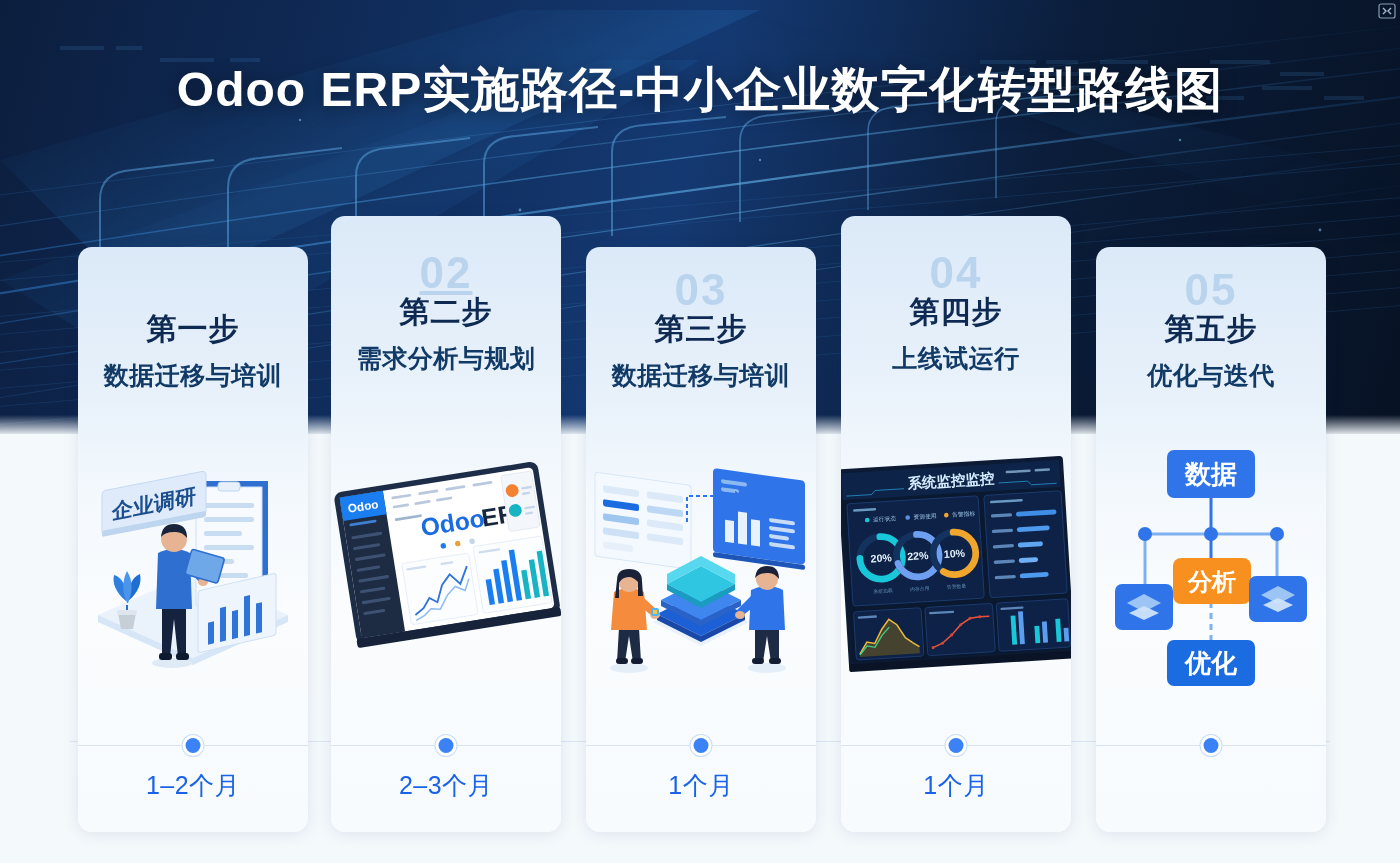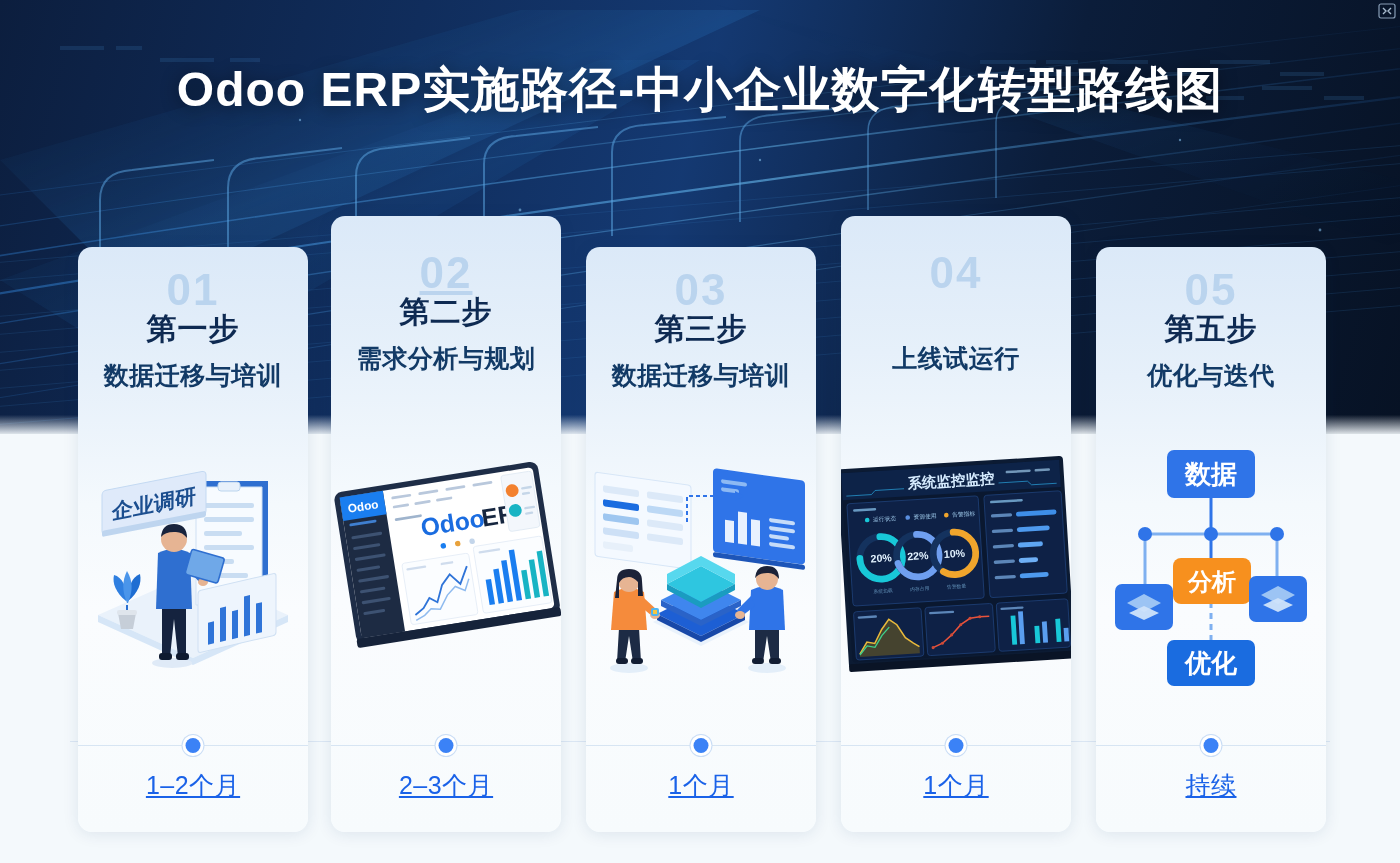--- a/index.html
+++ b/index.html
@@ -105,21 +105,20 @@
     width:15px; height:15px; border-radius:50%;
     background:#3b82f6;
     box-shadow: 0 0 0 3px #ffffff, 0 0 0 4px #c9ddf6;
   }
   .tl-label {
     position:absolute; left:0; right:0; top:76px;
     text-align:center;
     font-size: 25px;
     color: #1a62e8;
     letter-spacing: 0.5px;
-    text-decoration: underline;
   }
 
   
   .tl-connector {
     position:absolute; left: 70px; right: 70px; top: 741px; height: 1px;
     background: #dbe7f4;
   }
 
   svg { display:block; }
 </style>
@@ -228,21 +227,20 @@
   </div>
 
   <div class="title">Odoo ERP实施路径-中小企业数字化转型路线图</div>
 
   <div class="tl-connector"></div>
 
   <div class="cards">
 
     <div class="card" style="left:78px; top:247px; height:585px;">
       <div class="card-head">
-        <div class="step-num">01</div>
         <div class="step-name">第一步</div>
         <div class="step-desc">数据迁移与培训</div>
       </div>
       <div class="illo-wrap">
         <svg width="210" height="240" viewBox="0 0 210 240">
 
           <polygon points="105,215 200,172 105,130 10,172" fill="#eaf2fb"></polygon>
           <polygon points="105,222 200,179 200,172 105,215 10,172 10,179" fill="#d6e6f7"></polygon>
 
           <g transform="translate(108,38)">
@@ -487,20 +485,21 @@
       <div class="timeline-row">
         <div class="tl-line"></div>
         <div class="tl-dot"></div>
         <div class="tl-label">1个月</div>
       </div>
     </div>
 
     <div class="card" style="left:841px; top:216px; height:616px;">
       <div class="card-head" style="height:217px;">
         <div class="step-num" style="top:32px;">04</div>
+        <div class="step-name" style="top:76px;">第四步</div>
         <div class="step-desc" style="top:126px;">上线试运行</div>
       </div>
       <div class="illo-wrap" style="height:260px;">
         <svg width="238" height="244" viewBox="0 0 238 244">
           <g transform="rotate(-3.5 119 122)">
             <rect x="2" y="18" width="234" height="206" rx="4" fill="#0c1b33"></rect>
             <rect x="6" y="22" width="226" height="196" rx="2" fill="#0a1830"></rect>
 
             <rect x="6" y="22" width="226" height="28" fill="#0d2348"></rect>
             <text x="119" y="42" text-anchor="middle" font-family="'Liberation Sans',sans-serif" font-size="15" font-weight="bold" fill="#d6ecff">系统监控监控</text>
@@ -647,18 +646,17 @@
           <g>
             <rect x="138" y="138" width="58" height="46" rx="7" fill="#2f74e8"></rect>
             <polygon points="167,148 184,157 167,166 150,157" fill="#a9cdf5" opacity="0.9"></polygon>
             <polygon points="167,160 182,167 167,174 152,167" fill="#cfe3fa" opacity="0.95"></polygon>
           </g>
         </svg>
       </div>
       <div class="timeline-row">
         <div class="tl-line"></div>
         <div class="tl-dot"></div>
-        <div class="tl-label">持续</div>
       </div>
     </div>
 
   </div>
 </div>
 
 </body></html>

